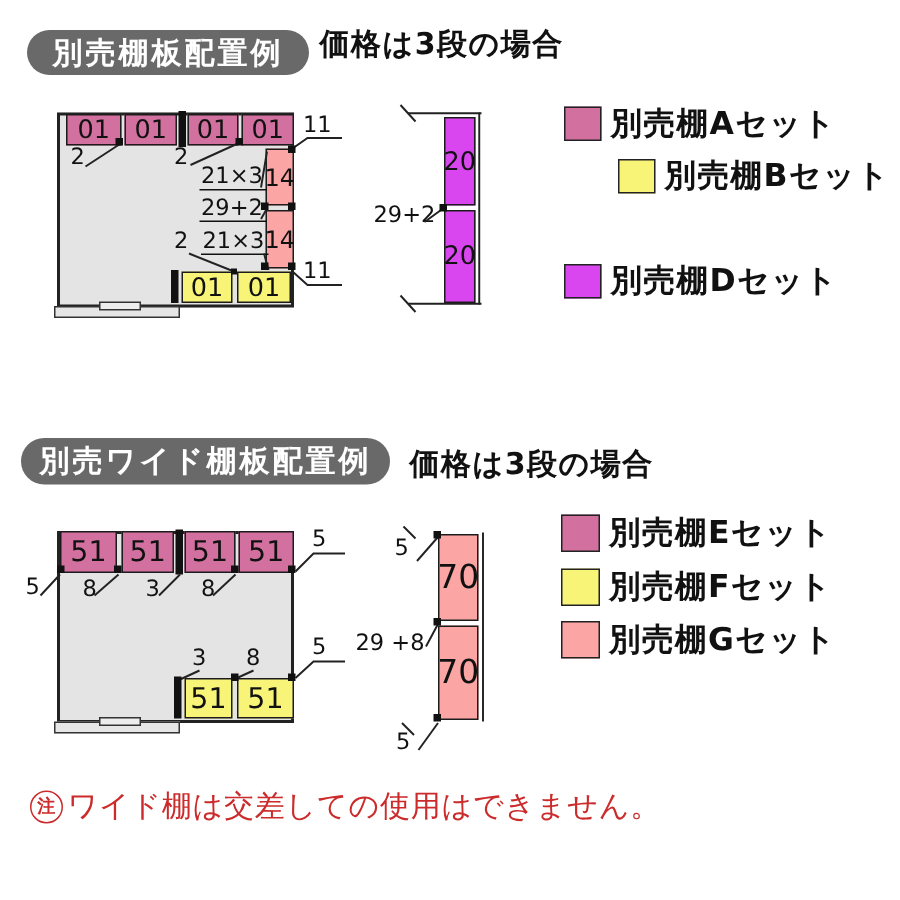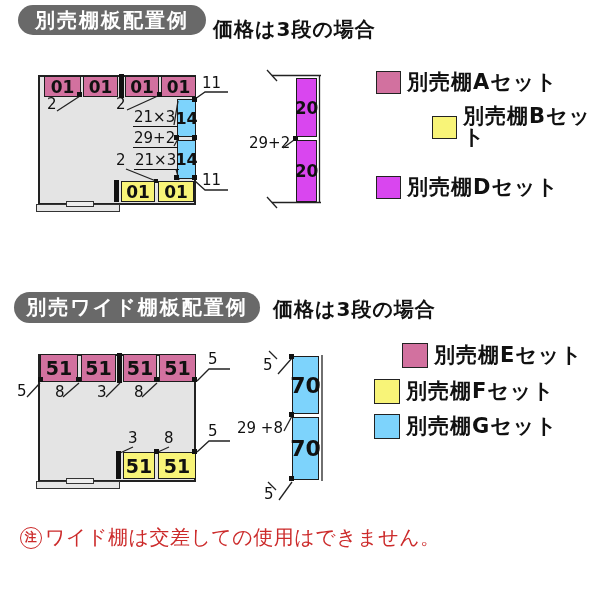--- a/index.html
+++ b/index.html
@@ -8,24 +8,24 @@
 
   .pill{position:absolute;background:#696969;color:#fff;border-radius:16px;
         display:flex;align-items:center;justify-content:center;
         font-weight:bold;font-size:20px;letter-spacing:2px;}
   .subtitle{position:absolute;font-size:20px;font-weight:bold;color:#111;letter-spacing:1px;line-height:1;}
 
   .floor{position:absolute;background:#e4e4e4;border:2px solid #222;box-sizing:border-box;z-index:0;}
   .door{position:absolute;background:#e6e6e6;border:1.2px solid #333;box-sizing:border-box;z-index:0;}
 
   .box{position:absolute;display:flex;align-items:center;justify-content:center;
-       border:1.5px solid #1c1c1c;box-sizing:border-box;font-weight:700;color:#111;z-index:1;}
+       border:1.5px solid #1c1c1c;box-sizing:border-box;font-weight:400;color:#111;z-index:1;}
   .pink{background:#d2719f;}
   .yellow{background:#f8f478;}
-  .green{background:#7dd3fc;}
+  .green{background:#fca5a5;}
   .purple{background:#d946ef;}
   .f17{font-size:17px;} .f16{font-size:16px;} .f19{font-size:19px;} .f18{font-size:22px;}
 
   .dim{position:absolute;font-size:15px;font-weight:500;color:#111;line-height:1;z-index:2;}
   .dim.u{border-bottom:1.5px solid #111;padding:0 3px 1px 1px;}
 
   .legend-row{position:absolute;display:flex;align-items:center;z-index:1;}
   .chip{border:1.5px solid #222;box-sizing:border-box;margin-right:6px;flex:none;}
   .legend-label{font-size:21px;font-weight:600;color:#111;letter-spacing:1px;line-height:1;}
 
@@ -35,21 +35,21 @@
         width:20px;height:20px;border:1.5px solid #cc2b2b;border-radius:50%;
         font-size:12px;font-weight:bold;margin-right:3px;}
 
   svg.overlay{position:absolute;left:0;top:0;z-index:3;pointer-events:none;}
 </style>
 </head>
 <body>
 
 <div id="canvas">
 
-  <div class="pill" style="left:18px;top:5px;width:188px;height:30px;">
+  <div class="pill" style="left:18px;top:20px;width:188px;height:30px;">
     <span>別売棚板配置例</span>
   </div>
   <div class="subtitle" style="left:213px;top:19px;">価格は3段の場合</div>
 
   <div class="floor" style="left:38px;top:75px;width:158px;height:130px;"></div>
   <div class="door" style="left:36px;top:204px;width:84px;height:8px;"></div>
   <div class="door" style="left:66px;top:201px;width:28px;height:6px;background:#ededed;"></div>
 
   <div class="box pink f17" style="left:44px;top:76px;width:37px;height:21px;">
       <span>01</span>
@@ -92,21 +92,21 @@
     </div>
   <div class="box purple f17" style="left:296px;top:140px;width:21px;height:62px;">
       <span>20</span>
     </div>
   <div class="dim" style="left:249px;top:136px;">29+2</div>
 
   <div class="legend-row" style="left:376px;top:71px;text-align:center;">
     <span class="chip pink" style="width:25px;height:23px;"></span>
     <span class="legend-label">別売棚Aセット</span>
   </div>
-  <div class="legend-row" style="left:388px;top:106px;padding-left:44px;">
+  <div class="legend-row" style="left:368px;top:106px;padding-left:44px;">
     <span class="chip yellow" style="width:25px;height:23px;"></span>
     <span class="legend-label">別売棚Bセット</span>
   </div>
   <div class="legend-row" style="left:376px;top:176px;">
     <span class="chip purple" style="width:25px;height:23px;"></span>
     <span class="legend-label">別売棚Dセット</span>
   </div>
 
   <div class="pill" style="left:14px;top:292px;width:246px;height:31px;">
     <span>別売ワイド棚板配置例</span>
@@ -149,21 +149,21 @@
   <div class="box green f18" style="left:292px;top:356px;width:27px;height:58px;">
       <span>70</span>
     </div>
   <div class="box green f18" style="left:292px;top:417px;width:27px;height:63px;">
       <span>70</span>
     </div>
   <div class="dim" style="left:263px;top:358px;">5</div>
   <div class="dim" style="left:237px;top:421px;">29 +8</div>
   <div class="dim" style="left:264px;top:487px;">5</div>
 
-  <div class="legend-row" style="left:374px;top:343px;margin-left:28px;">
+  <div class="legend-row" style="left:374px;top:343px;">
     <span class="chip pink" style="width:26px;height:25px;"></span>
     <span class="legend-label">別売棚Eセット</span>
   </div>
   <div class="legend-row" style="left:374px;top:414px;">
     <span class="chip green" style="width:26px;height:25px;"></span>
     <span class="legend-label">別売棚Gセット</span>
   </div>
   <div class="legend-row" style="left:374px;top:379px;">
     <span class="chip yellow" style="width:26px;height:25px;"></span>
     <span class="legend-label">別売棚Fセット</span>

